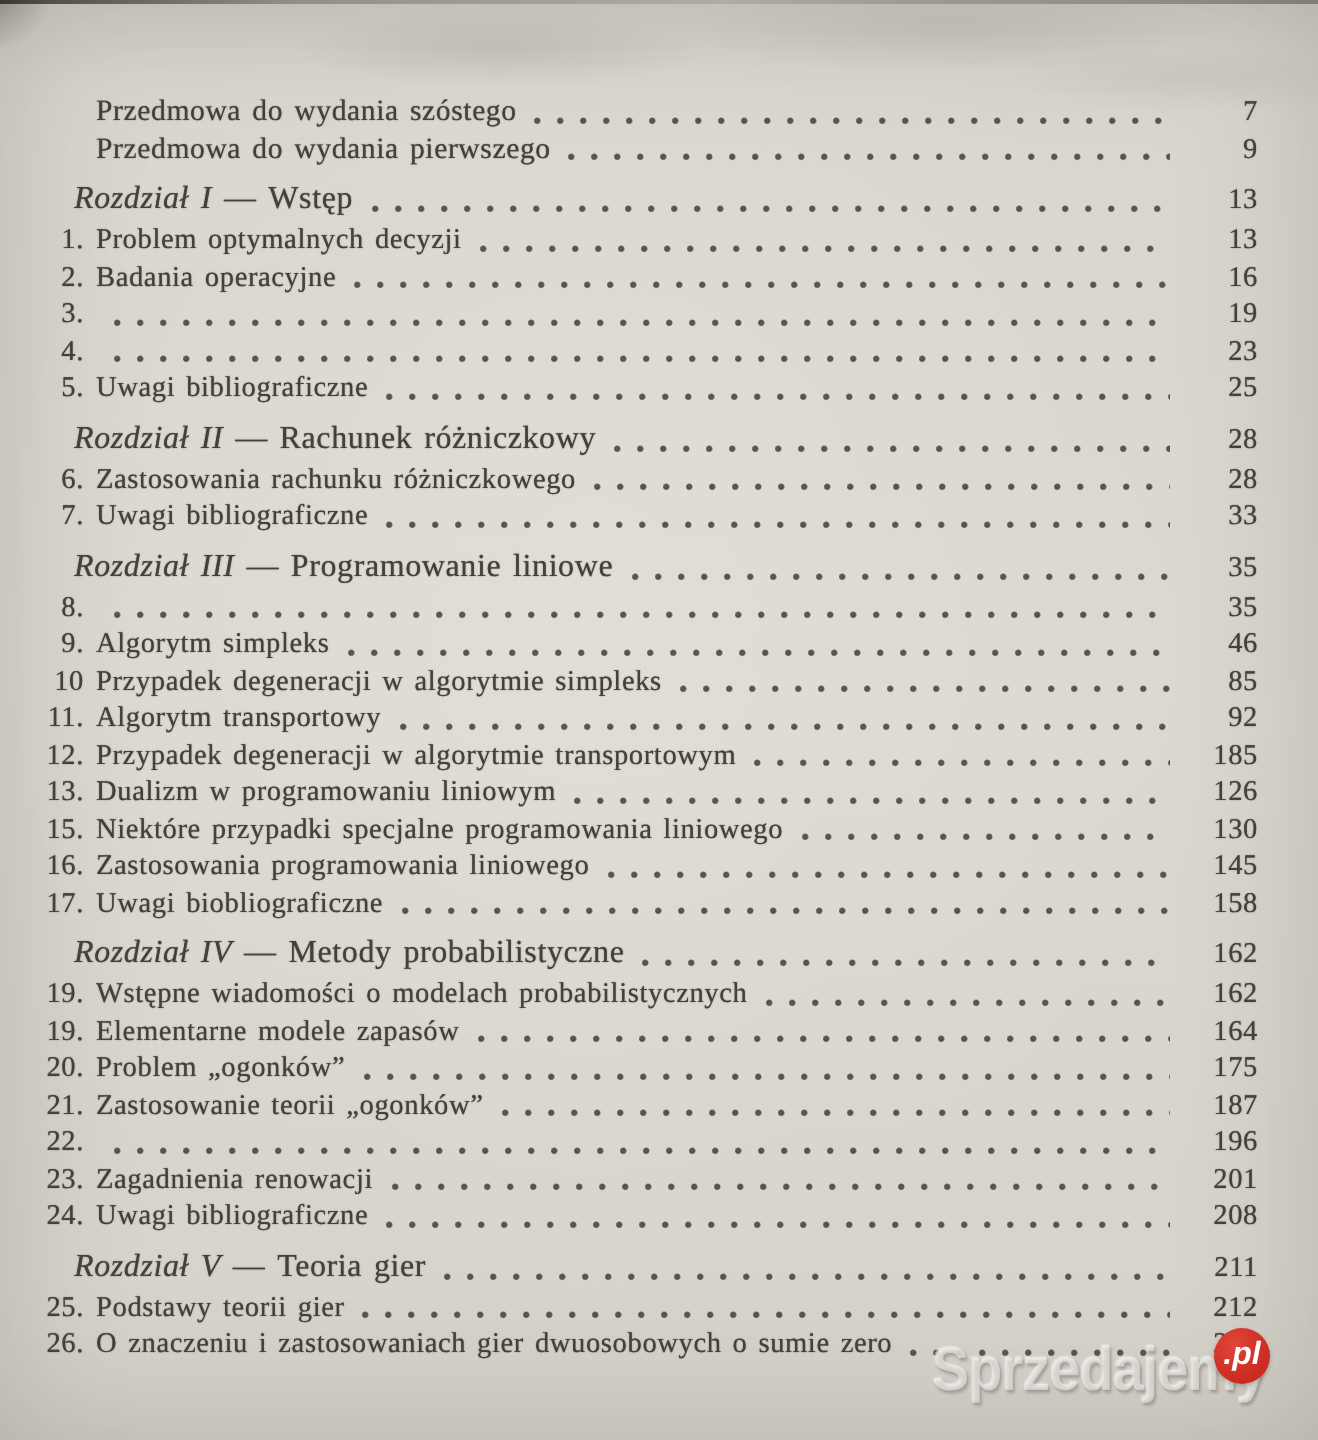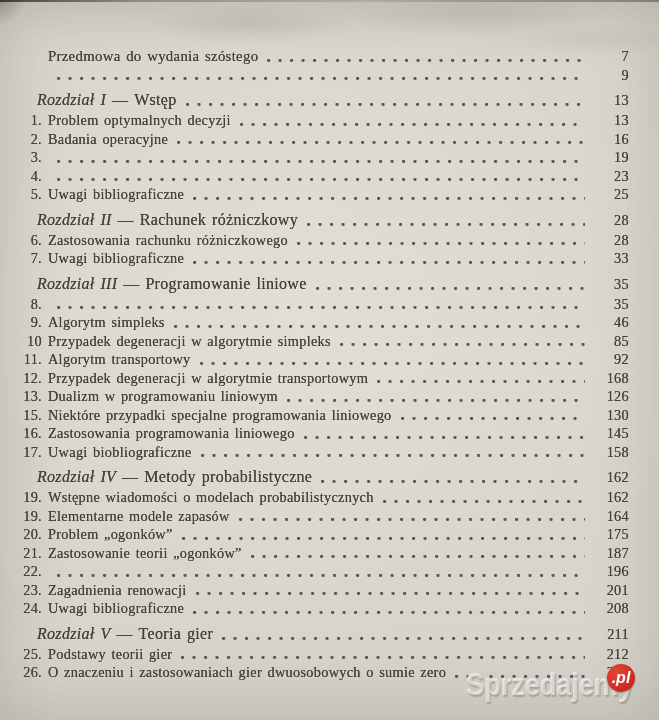--- a/index.html
+++ b/index.html
@@ -96,20 +96,21 @@
 <div class="photo">
   <div class="top-edge"></div>
 
   <div class="toc">
       <div class="line preface">
         <span class="txt">Przedmowa do wydania szóstego</span>
         <span class="leader"></span>
         <span class="pg">7</span>
       </div>
       <div class="line preface">
+        <span class="txt">Przedmowa do wydania pierwszego</span>
         <span class="leader"></span>
         <span class="pg">9</span>
       </div>
       <div class="line chapter">
         <span class="chlabel">Rozdział I</span>
         <span class="chdash">&nbsp;—&nbsp;</span>
         <span class="chtitle">Wstęp</span>
         <span class="leader"></span>
         <span class="pg">13</span>
       </div>
@@ -187,21 +188,21 @@
       <div class="line item">
         <span class="num">11.</span>
         <span class="txt">Algorytm transportowy</span>
         <span class="leader"></span>
         <span class="pg">92</span>
       </div>
       <div class="line item">
         <span class="num">12.</span>
         <span class="txt">Przypadek degeneracji w algorytmie transportowym</span>
         <span class="leader"></span>
-        <span class="pg">168</span>
+        <span class="pg">185</span>
       </div>
       <div class="line item">
         <span class="num">13.</span>
         <span class="txt">Dualizm w programowaniu liniowym</span>
         <span class="leader"></span>
         <span class="pg">126</span>
       </div>
       <div class="line item">
         <span class="num">15.</span>
         <span class="txt">Niektóre przypadki specjalne programowania liniowego</span>

